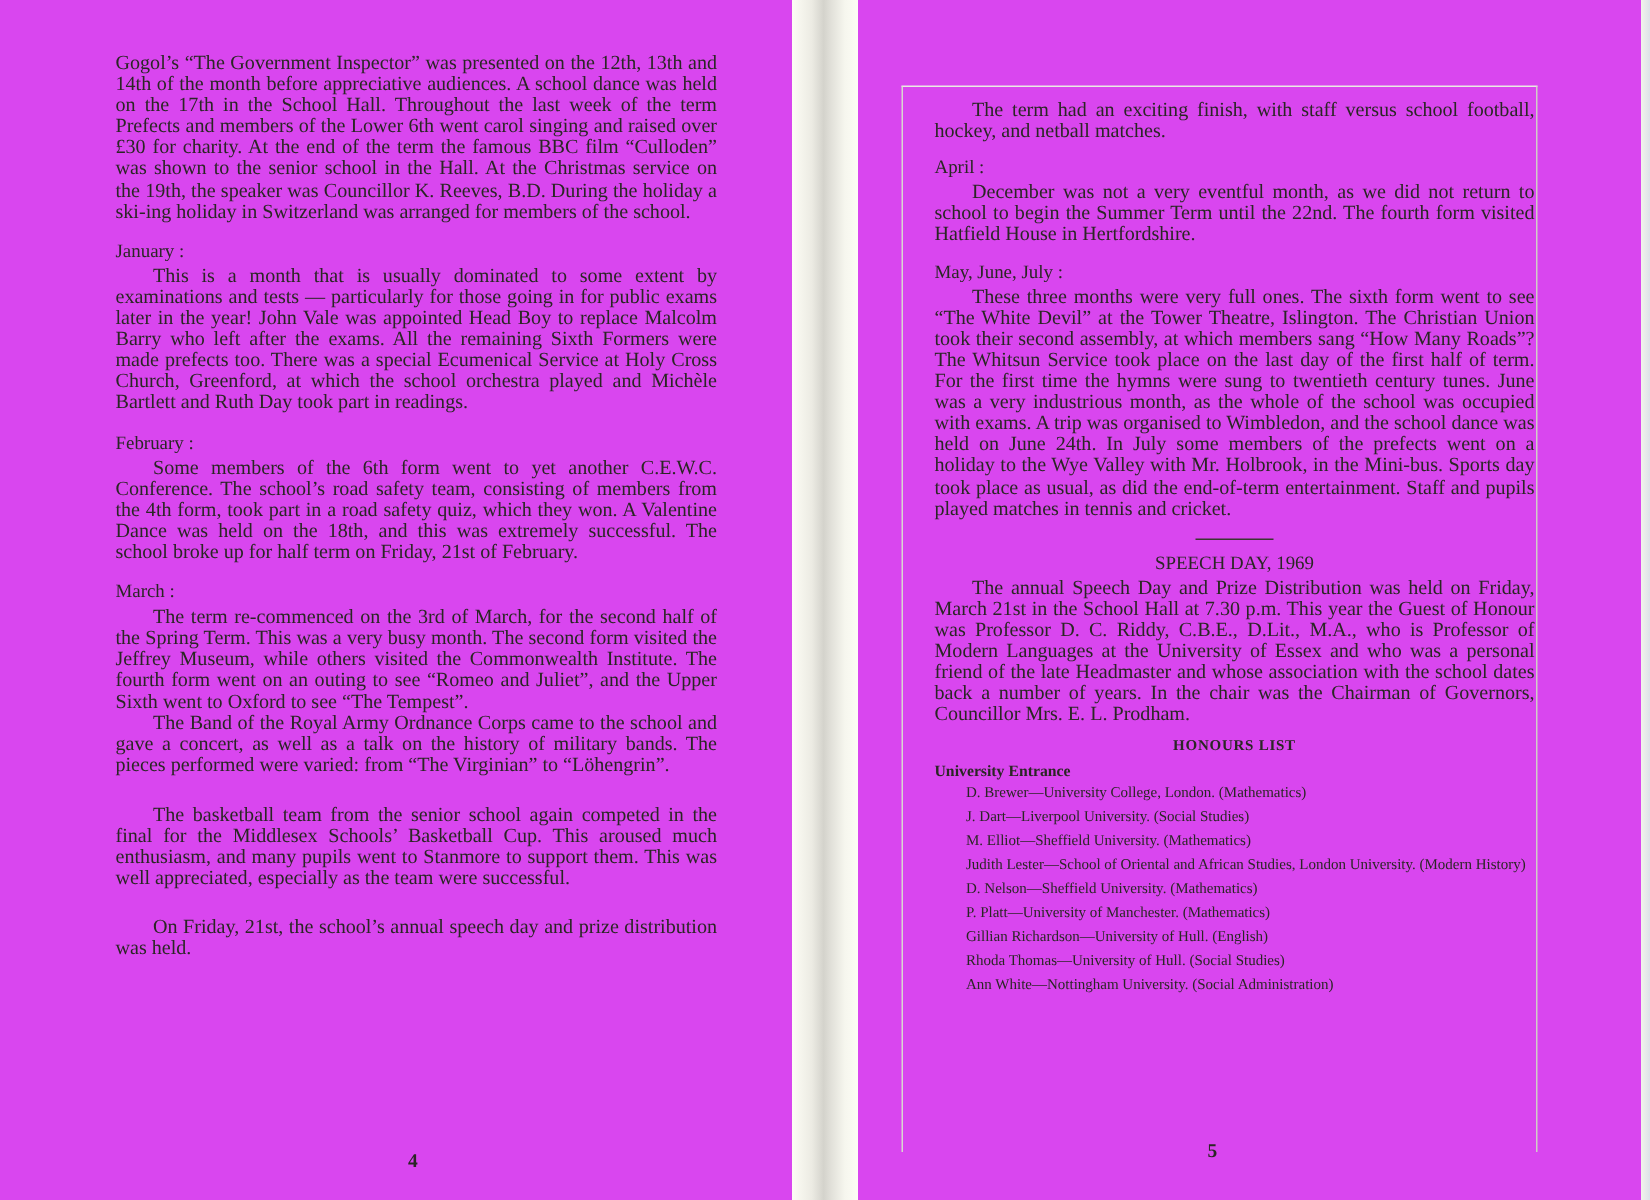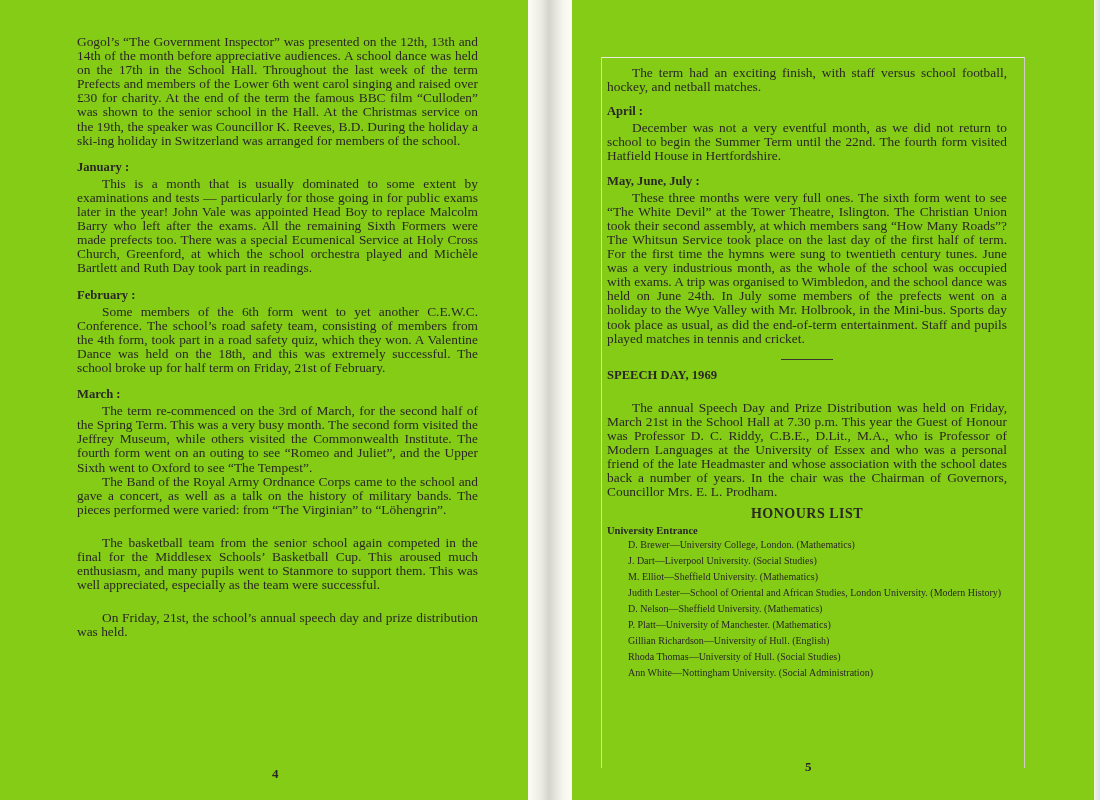--- a/index.html
+++ b/index.html
@@ -5,63 +5,63 @@
   html, body { margin: 0; padding: 0; }
   body {
     width: 1100px; height: 800px; overflow: hidden;
     background: #fdfcf4;
     font-family: "Liberation Serif", "DejaVu Serif", serif;
     color: #2a2724;
     position: relative;
   }
   .spread { position: absolute; inset: 0; display: flex; }
   .page {
-    position: relative; height: 800px; background: #84cc16;
+    position: relative; height: 800px; background: #d946ef;
   }
   .page.left { width: 545px; }
   .page.right { width: 555px; }
   .gutter {
     position: absolute; left: 528px; top: 0; width: 44px; height: 800px;
     background: linear-gradient(to right, #fdfdf5 0%, #ecebe3 30%, #d4d3cc 48%, #e2e1da 60%, #f6f6ee 80%, #fdfdf5 100%);
   }
   .right-edge {
     position: absolute; right: 0; top: 0; width: 6px; height: 800px;
     background: linear-gradient(to right, #f3f3ec, #dde2e8);
   }
   .col {
     position: absolute; font-size: 13.4px; line-height: 14.1px;
     text-align: justify; hyphens: manual;
   }
   .left .col { left: 77px; top: 35px; width: 401px; }
   .right .col { left: 613px; top: 66px; width: 400px; }
-  .right .col { left: 62px; }
+  .right .col { left: 78px; }
   p { margin: 0; }
   p.indent { text-indent: 25px; }
   p.gap { margin-top: 19px; }
   .month {
-    font-weight: bold; font-size: 12.6px; margin-top: 12px; margin-bottom: 3px;
+    font-weight: normal; font-size: 12.6px; margin-top: 12px; margin-bottom: 3px;
   }
   .month.tight { margin-top: 10px; }
   .pagenum {
     position: absolute; font-weight: bold; font-size: 13px;
   }
   .left .pagenum { left: 272px; top: 766px; }
   .right .pagenum { left: 260px; top: 759px; }
   .box {
     position: absolute; left: 56px; top: 57px; width: 422px; height: 710px;
     border-left: 1px solid #d9d7cf; border-right: 1px solid #cfcdc5;
     border-top: 1px solid #ebeae3;
   }
   .rule {
     width: 52px; height: 1px; background: #3a3631; margin: 13px auto 8px auto;
   }
   .heading-center {
-    text-align: left; font-weight: bold; font-size: 12.6px; margin-bottom: 19px;
+    text-align: center; font-weight: normal; font-size: 12.6px; margin-bottom: 3px;
   }
-  .honours-title { text-align: center; font-weight: bold; font-size: 14px; margin-top: 8px; letter-spacing: 0.5px; }
+  .honours-title { text-align: center; font-weight: bold; font-size: 10px; margin-top: 8px; letter-spacing: 0.5px; }
   .subhead { font-weight: bold; font-size: 10.5px; margin-top: 2px; }
   .honours { font-size: 10px; line-height: 13px; }
   .honour {
     padding-left: 43px; text-indent: -22px; margin: 0 0 3px 0; text-align: justify;
   }
 </style>
 </head>
 <body>
 
 <div class="spread">

